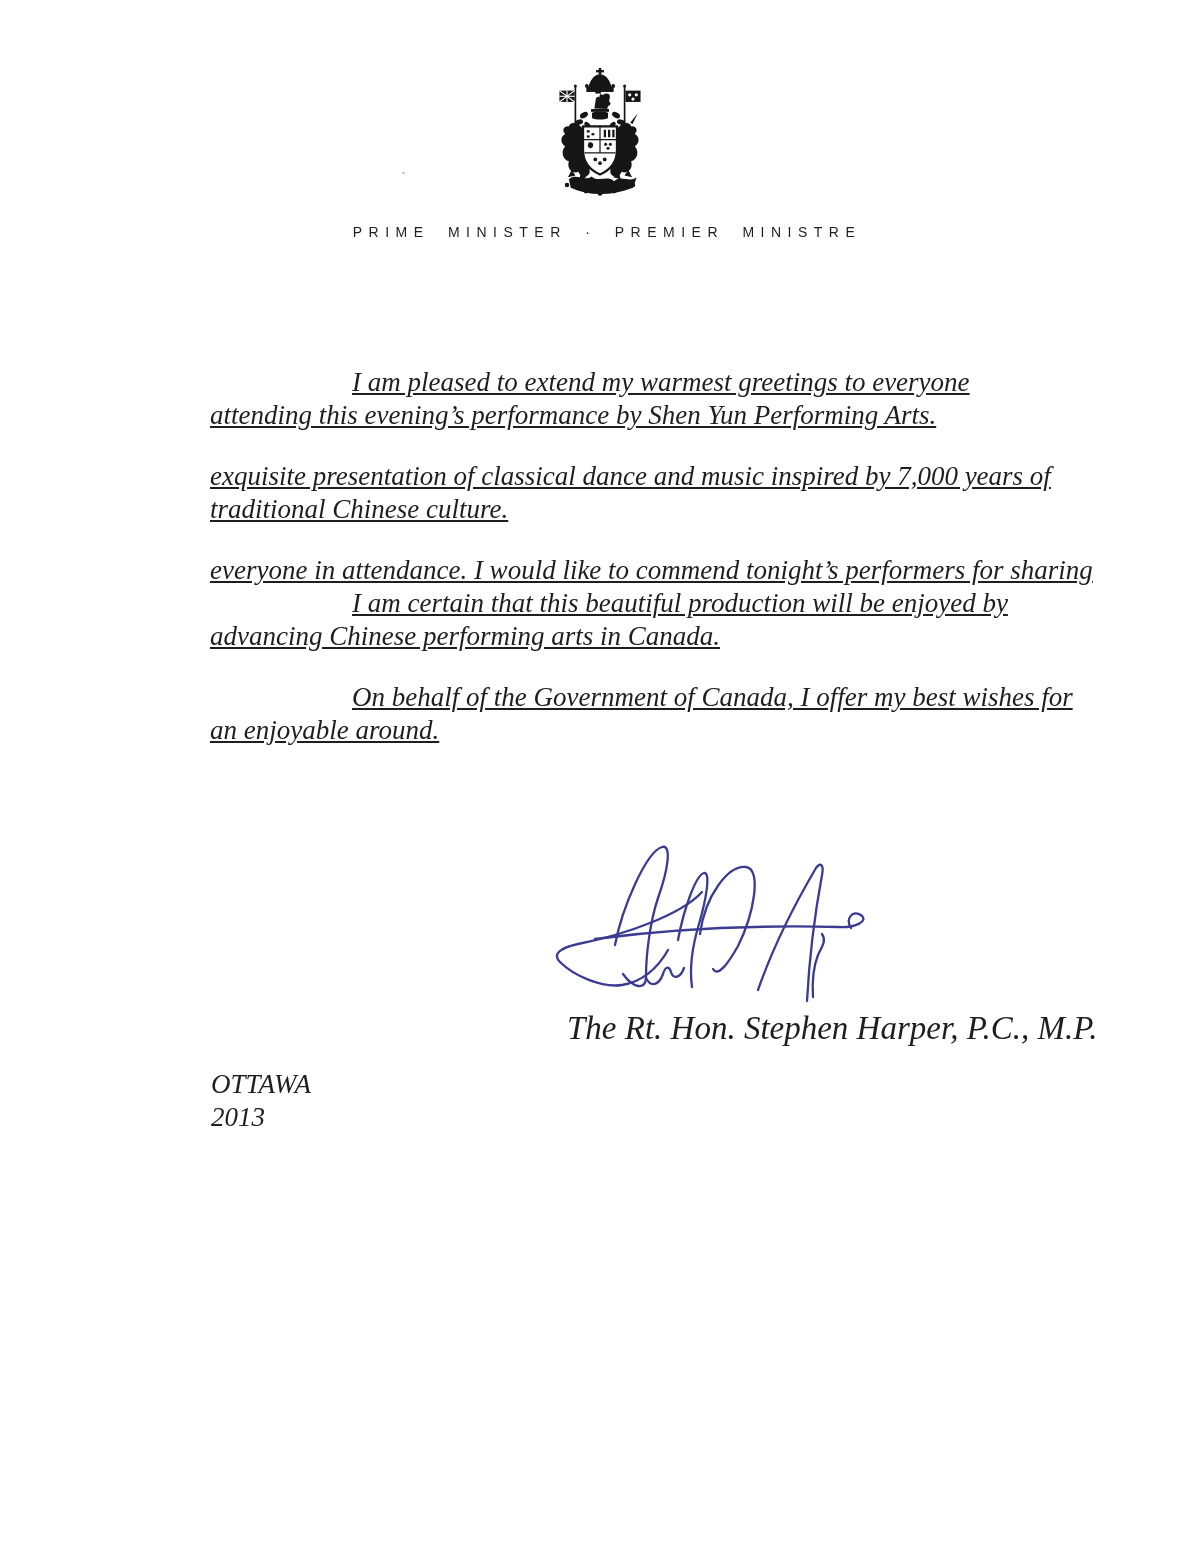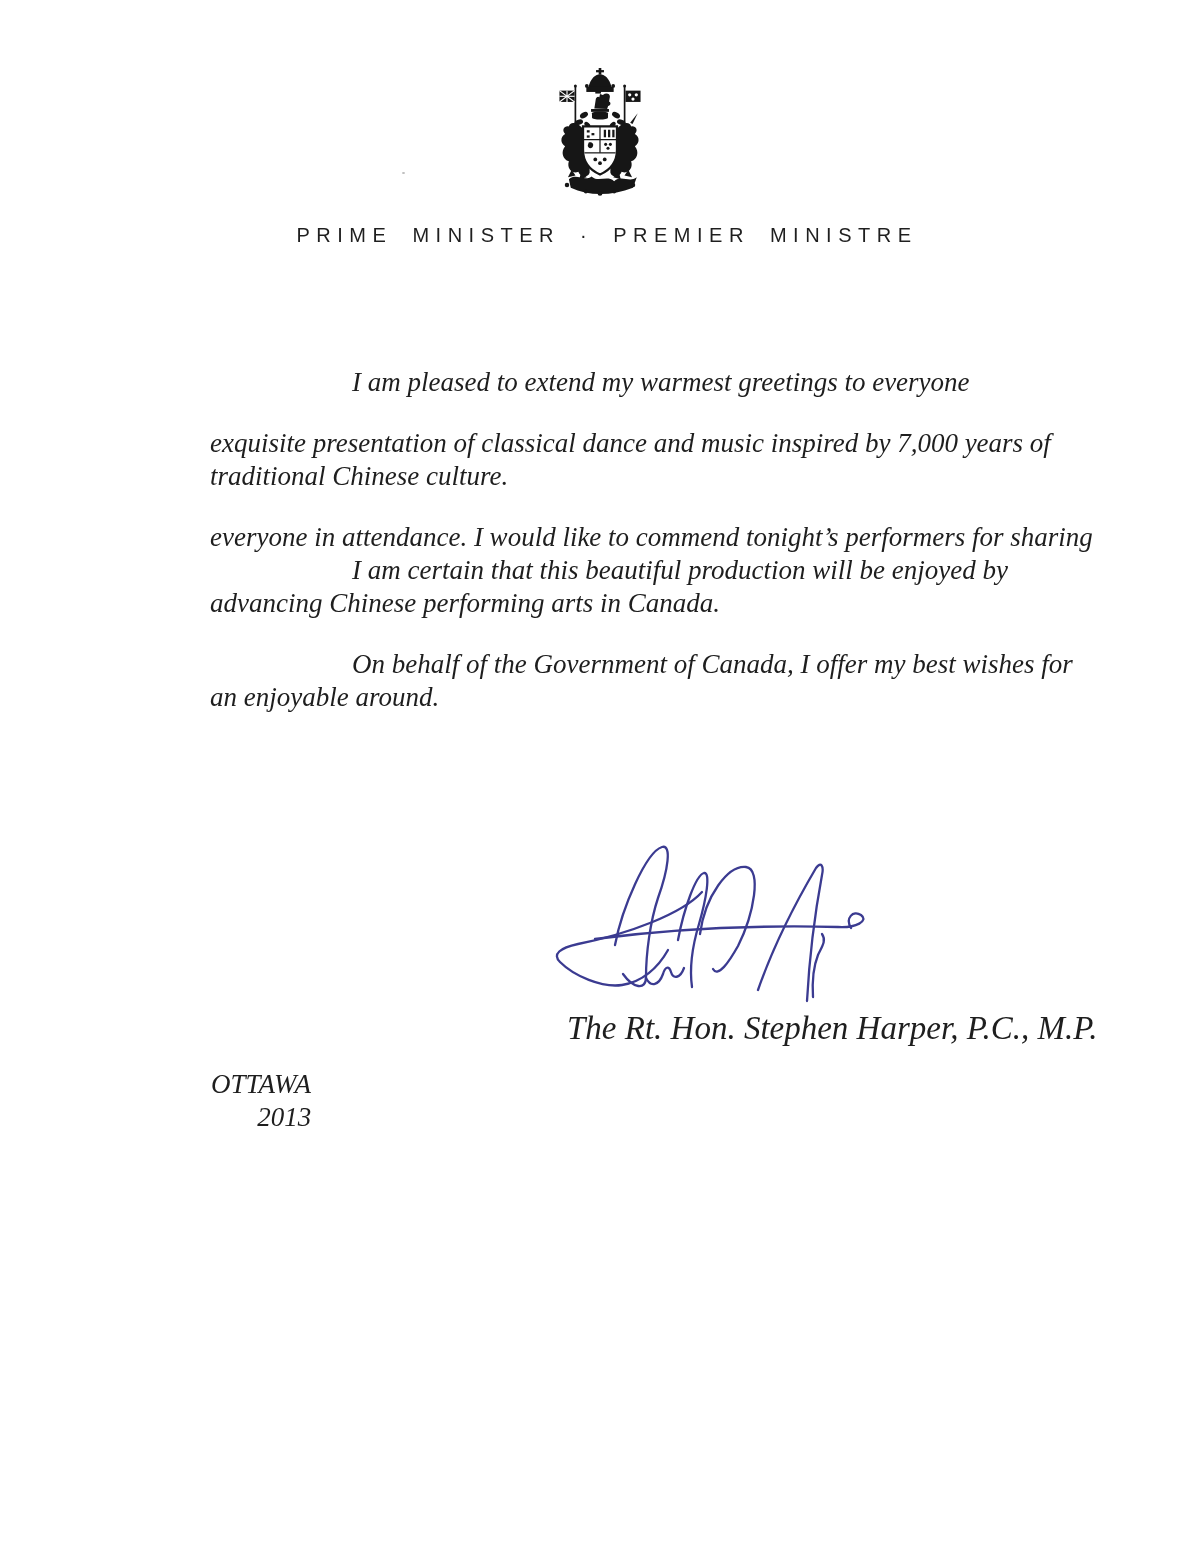--- a/index.html
+++ b/index.html
@@ -11,42 +11,42 @@
     color:#1e1e1e;
     overflow:hidden;
     margin:0 auto;
   }
   
   .arms{position:absolute;left:551px;top:68px;width:98px;height:132px;}
   .caption{
     position:absolute;top:224px;left:0;width:100%;
     text-align:center;
     font-family:"Liberation Sans", sans-serif;
-    font-size:20px;letter-spacing:6.5px;word-spacing:8px;
+    font-size:14px;letter-spacing:6.5px;word-spacing:8px;
     color:#1f1f1f;
     padding-left:14px;box-sizing:border-box;
     white-space:nowrap;
   }
   
   .body{
     position:absolute;left:210px;top:366px;width:800px;
-    font-style:italic;font-size:27px;line-height:33px;
+    font-style:italic;font-size:27px;line-height:33px;text-decoration:underline;
   }
   .para{margin:0 0 28px 0;}
   .line{white-space:nowrap;}
   .line.indent{padding-left:142px;}
   
   .signature{position:absolute;left:550px;top:838px;width:330px;height:172px;}
   .signatory{
     position:absolute;left:567px;top:1012px;
     font-style:italic;font-size:33px;line-height:33px;white-space:nowrap;
   }
   .place-block{
     position:absolute;left:211px;top:1068px;
-    font-style:italic;font-size:27px;line-height:33px;text-align:right;
+    font-style:italic;font-size:27px;line-height:33px;
   }
   .scan-dot{position:absolute;left:402px;top:172px;width:3px;height:2px;background:#bdbdbd;border-radius:50%;}
 </style>
 </head>
 <body>
 
 <div class="page">
 
   <svg class="arms" viewBox="0 0 100 140" aria-hidden="true">
     <g fill="#161616" stroke="none">
@@ -130,20 +130,21 @@
     </g>
   </svg>
 
   <div class="scan-dot"></div>
 
   <div class="caption">PRIME MINISTER · PREMIER MINISTRE</div>
 
   <div class="body">
     <div class="para">
       <div class="line indent">I am pleased to extend my warmest greetings to everyone</div>
+      <div class="line">attending this evening’s performance by Shen Yun Performing Arts.</div>
     </div>
     <div class="para">
       <div class="line">exquisite presentation of classical dance and music inspired by 7,000 years of</div>
       <div class="line">traditional Chinese culture.</div>
     </div>
     <div class="para">
       <div class="line">everyone in attendance. I would like to commend tonight’s performers for sharing</div>
       <div class="line indent">I am certain that this beautiful production will be enjoyed by</div>
       <div class="line">advancing Chinese performing arts in Canada.</div>
     </div>

